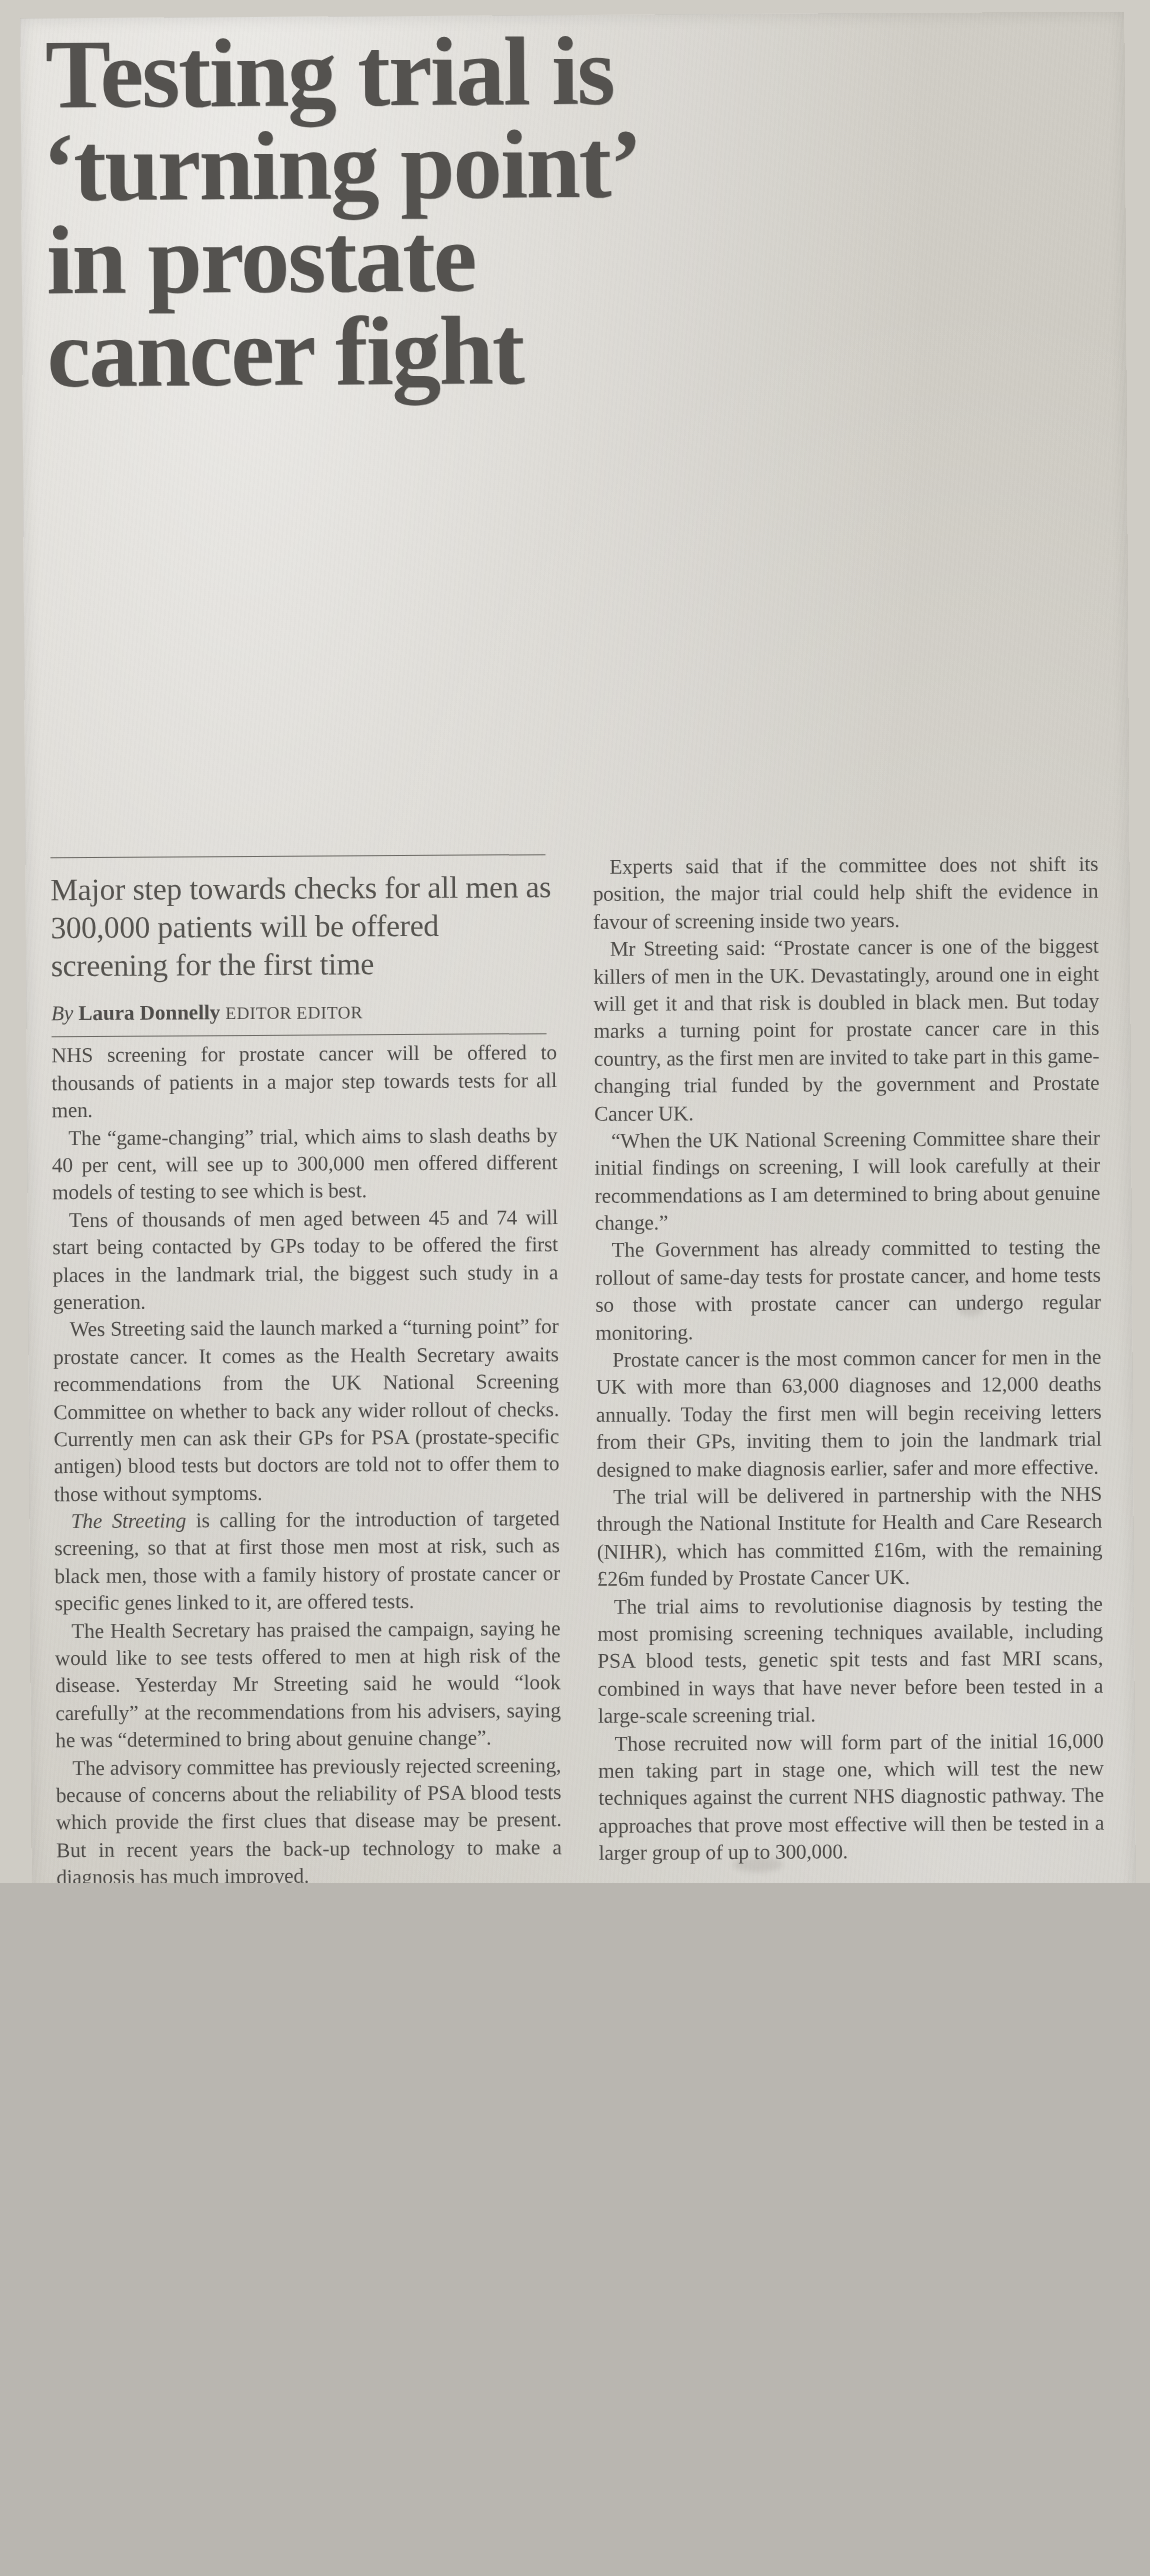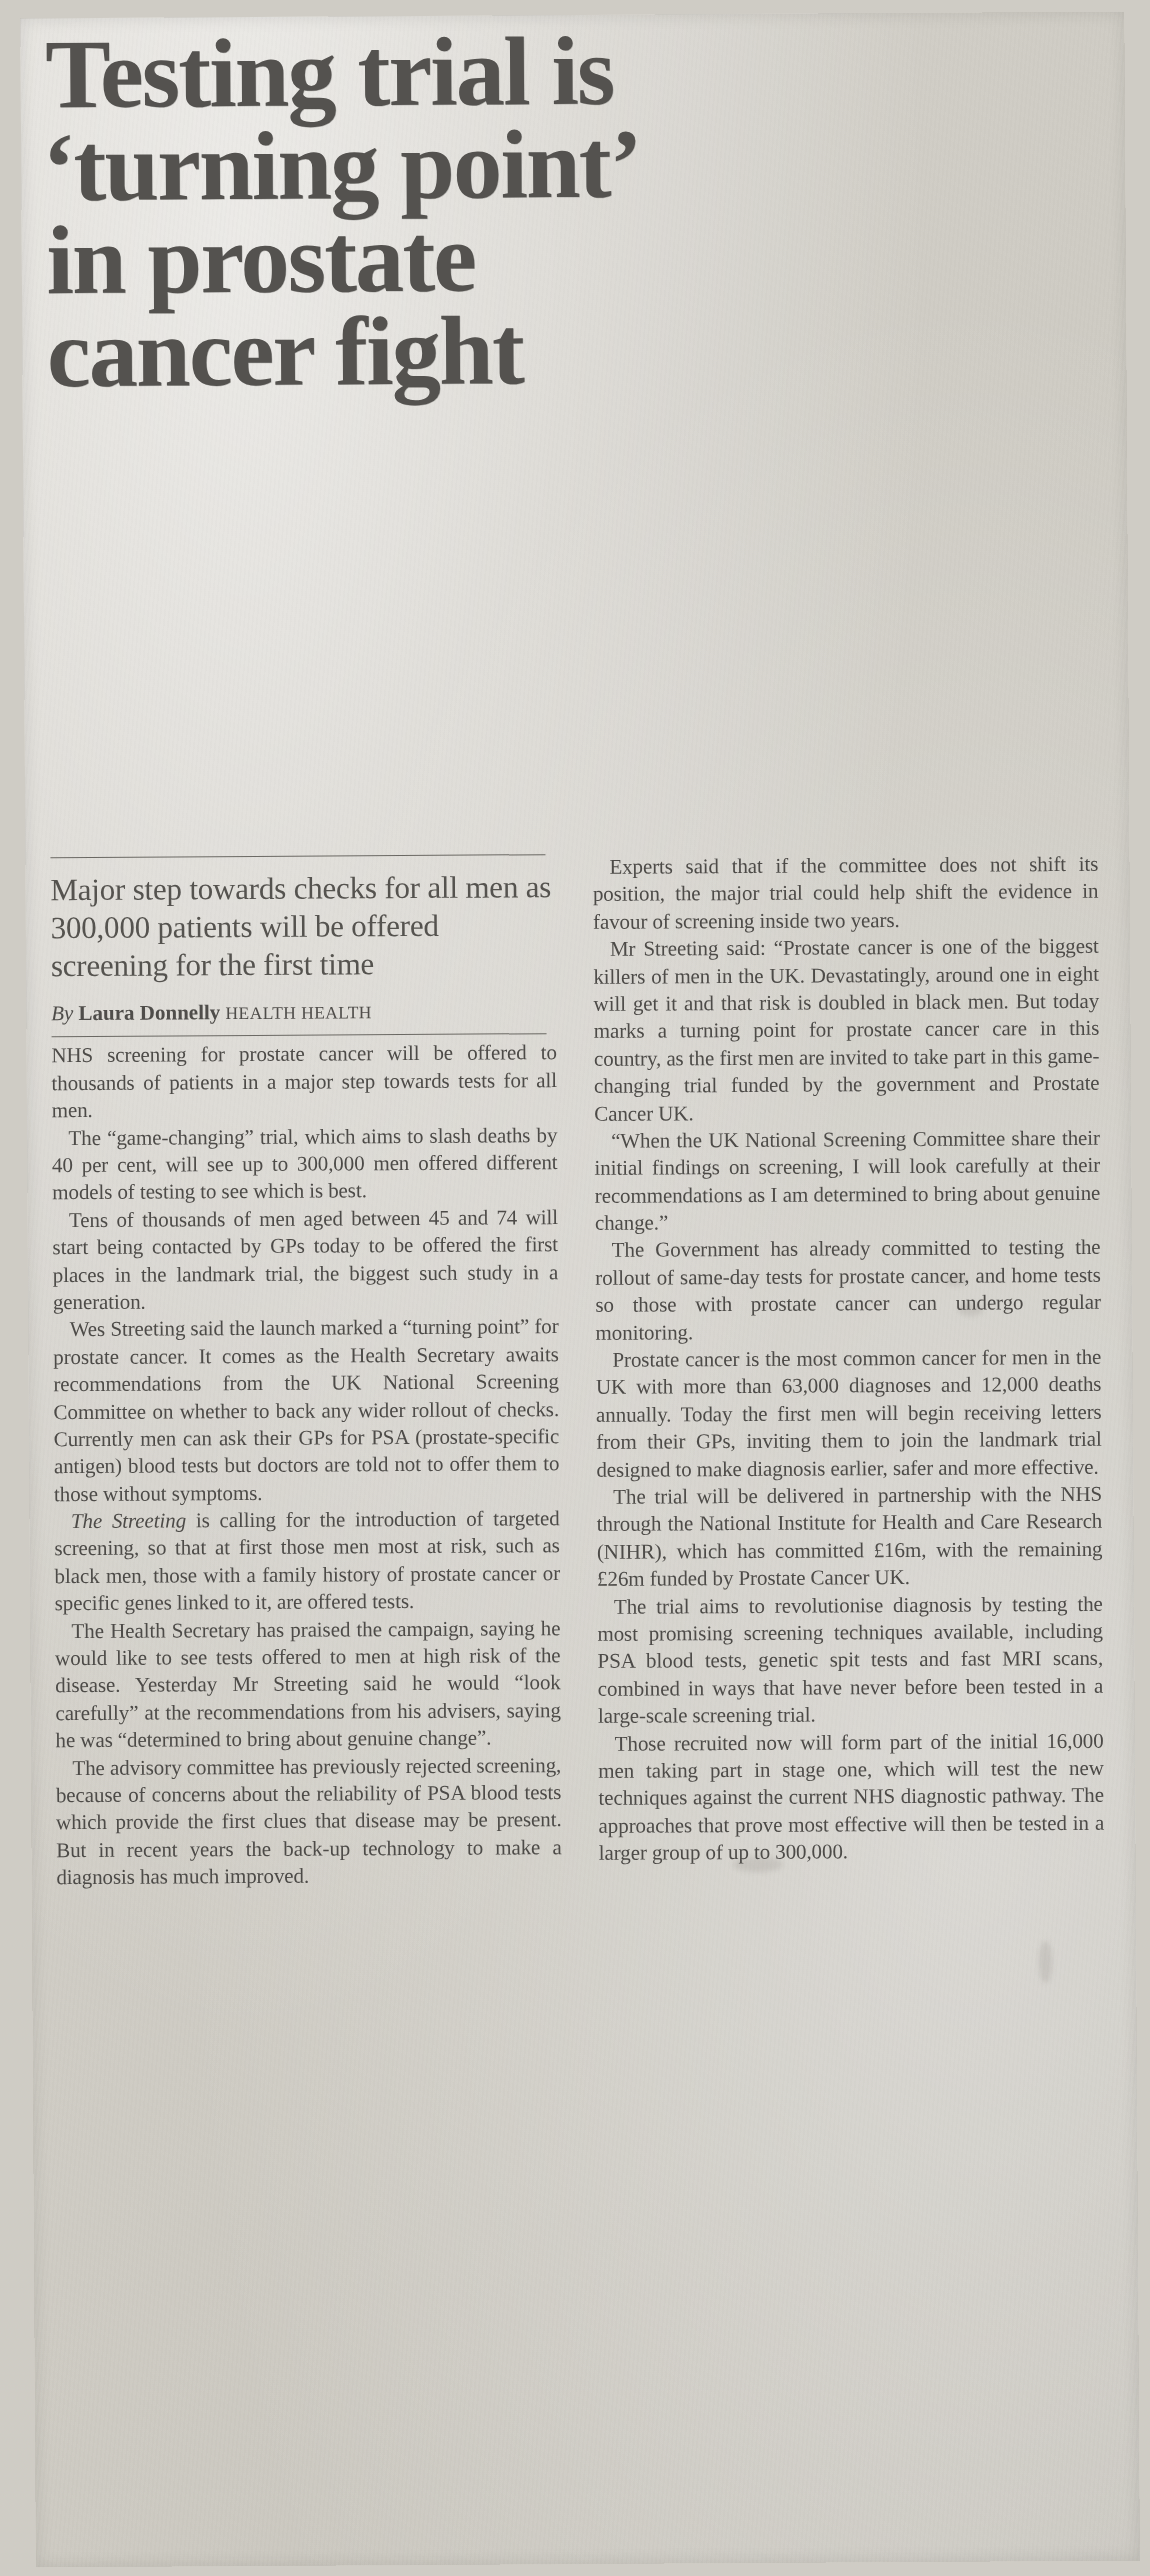--- a/index.html
+++ b/index.html
@@ -6,21 +6,21 @@
     margin: 0;
     padding: 0;
     background: #b9b6b0;
   }
   body {
     font-family: "Liberation Serif", serif;
   }
   .page {
     position: relative;
     width: 1150px;
-    height: 2576px;
+    height: 1883px;
     margin: 0 auto;
     background: #cfccc5;
     overflow: hidden;
   }
   
   .paper {
     position: absolute;
     left: 25px;
     top: 15px;
     width: 1104px;
@@ -155,21 +155,21 @@
     <div class="cols">
 
       <div class="col col-left">
         <div class="rule-top"></div>
 
         <p class="standfirst">Major step towards checks for all men as 300,000 patients will be offered screening for the first time</p>
 
         <p class="byline">
           <span class="by-it">By</span>
           <span class="by-name">Laura Donnelly</span>
-          <span class="by-role">HEALTH HEALTH</span>
+          <span class="by-role">EDITOR EDITOR</span>
         </p>
 
         <p class="body-p noindent">NHS screening for prostate cancer will be offered to thousands of patients in a major step towards tests for all men.</p>
         <p class="body-p">The “game-changing” trial, which aims to slash deaths by 40 per cent, will see up to 300,000 men offered different models of testing to see which is best.</p>
         <p class="body-p">Tens of thousands of men aged between 45 and 74 will start being contacted by GPs today to be offered the first places in the landmark trial, the biggest such study in a generation.</p>
         <p class="body-p">Wes Streeting said the launch marked a “turning point” for prostate cancer. It comes as the Health Secretary awaits recommendations from the UK National Screening Committee on whether to back any wider rollout of checks. Currently men can ask their GPs for PSA (prostate-specific antigen) blood tests but doctors are told not to offer them to those without symptoms.</p>
         <p class="body-p"><i>The Streeting</i><span> is calling for the introduction of targeted screening, so that at first those men most at risk, such as black men, those with a family history of prostate cancer or specific genes linked to it, are offered tests.</span></p>
         <p class="body-p">The Health Secretary has praised the campaign, saying he would like to see tests offered to men at high risk of the disease. Yesterday Mr Streeting said he would “look carefully” at the recommendations from his advisers, saying he was “determined to bring about genuine change”.</p>
         <p class="body-p">The advisory committee has previously rejected screening, because of concerns about the reliability of PSA blood tests which provide the first clues that disease may be present. But in recent years the back-up technology to make a diagnosis has much improved.</p>
       </div>

